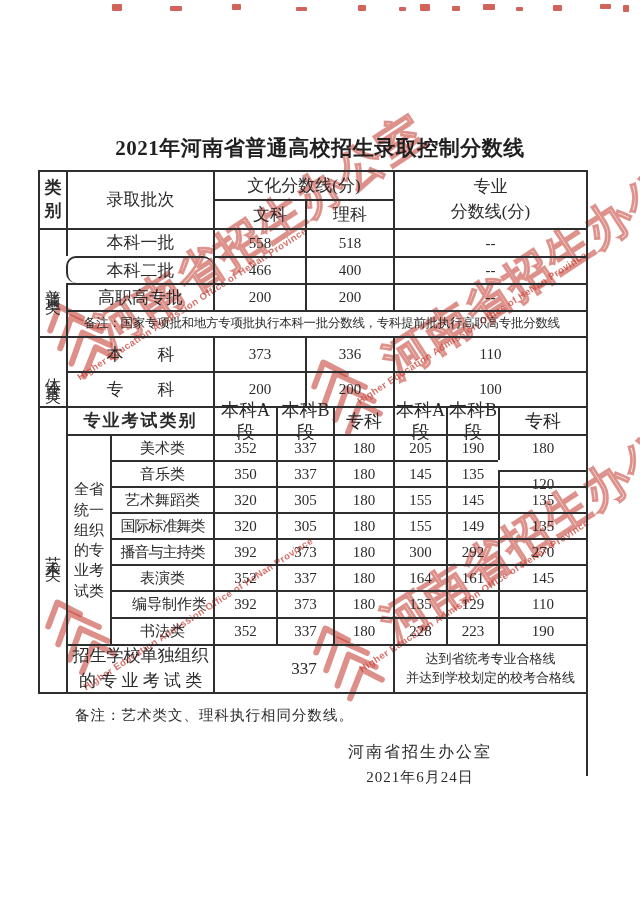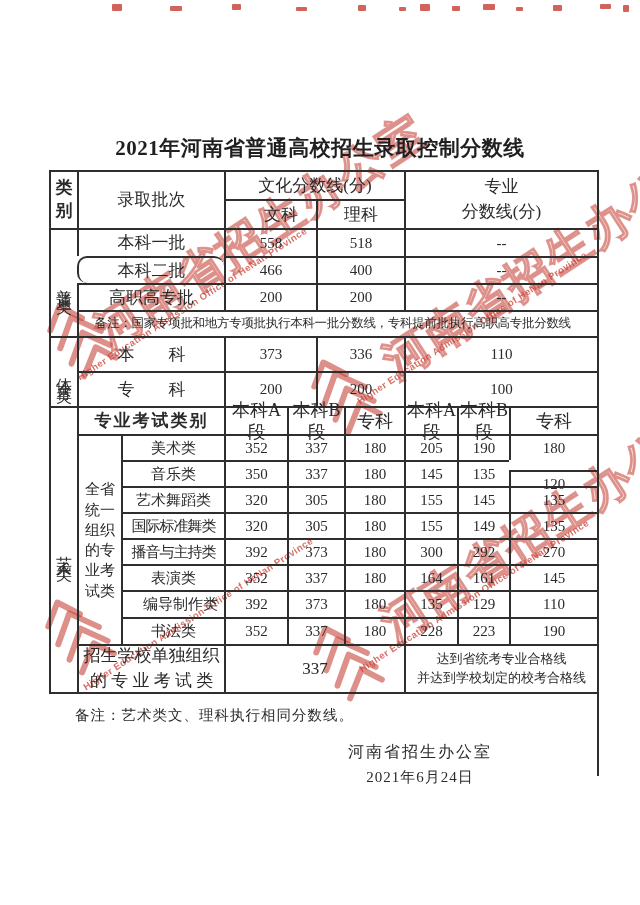--- a/index.html
+++ b/index.html
@@ -7,21 +7,21 @@
     width:640px;height:905px;background:#ffffff;position:relative;overflow:hidden;
     font-family:"Liberation Serif","DejaVu Serif",serif;color:#2a2a2a;
   }
   .page{position:absolute;inset:0;}
   
   .doc-title{
     position:absolute;left:0;top:134px;width:640px;height:30px;
     text-align:center;font-size:21px;font-weight:700;letter-spacing:.5px;color:#1f1f1f;
   }
   
-  .tbl{position:absolute;left:49px;top:170px;width:550px;height:606px;}
+  .tbl{position:absolute;left:38px;top:170px;width:550px;height:606px;}
   .cell{
     position:absolute;box-sizing:border-box;
     border-left:2px solid #2e2e2e;border-top:2px solid #2e2e2e;
     display:flex;align-items:center;justify-content:center;
     font-size:15px;line-height:1.25;text-align:center;
   }
   .edge-r{position:absolute;top:0;bottom:0;left:548px;width:2px;background:#2e2e2e;}
   .edge-b{position:absolute;left:0;right:0;top:522px;height:2px;background:#2e2e2e;}
   .vlab{writing-mode:vertical-rl;text-orientation:upright;letter-spacing:5px;font-size:16px;}
   .wrap2{word-break:break-all;line-height:1.35;}

